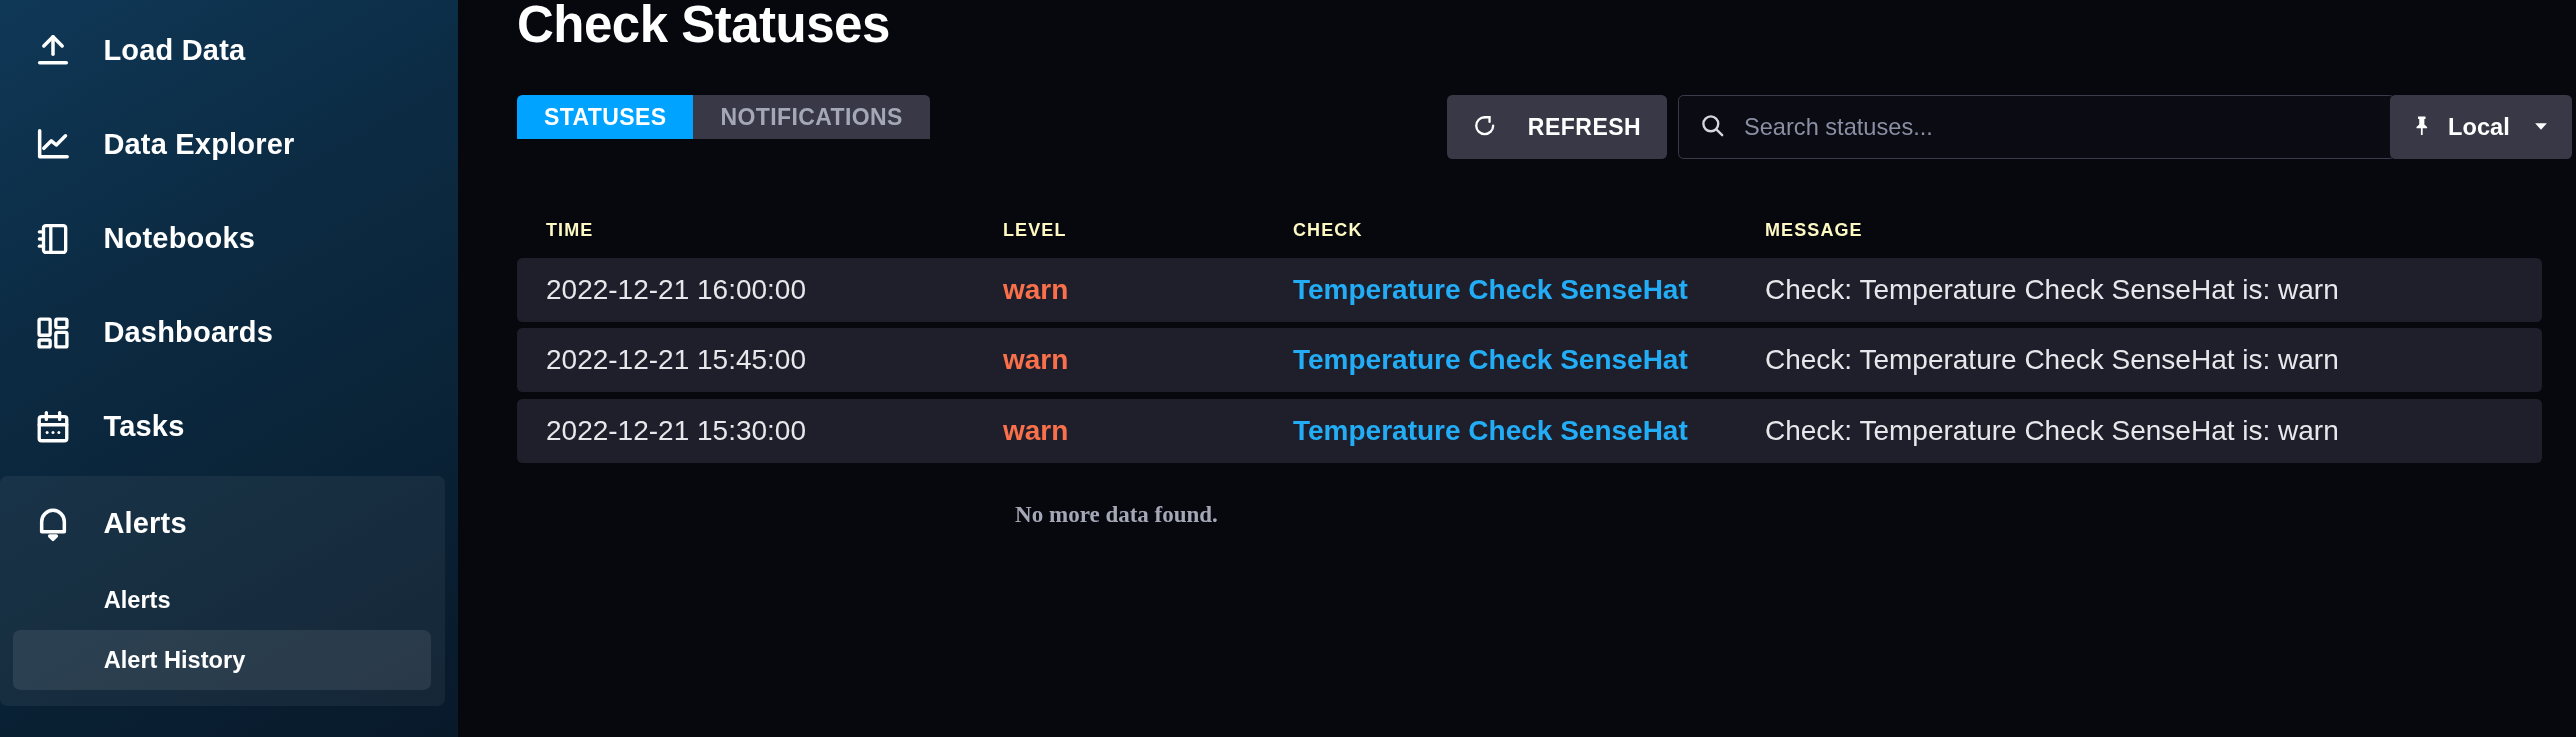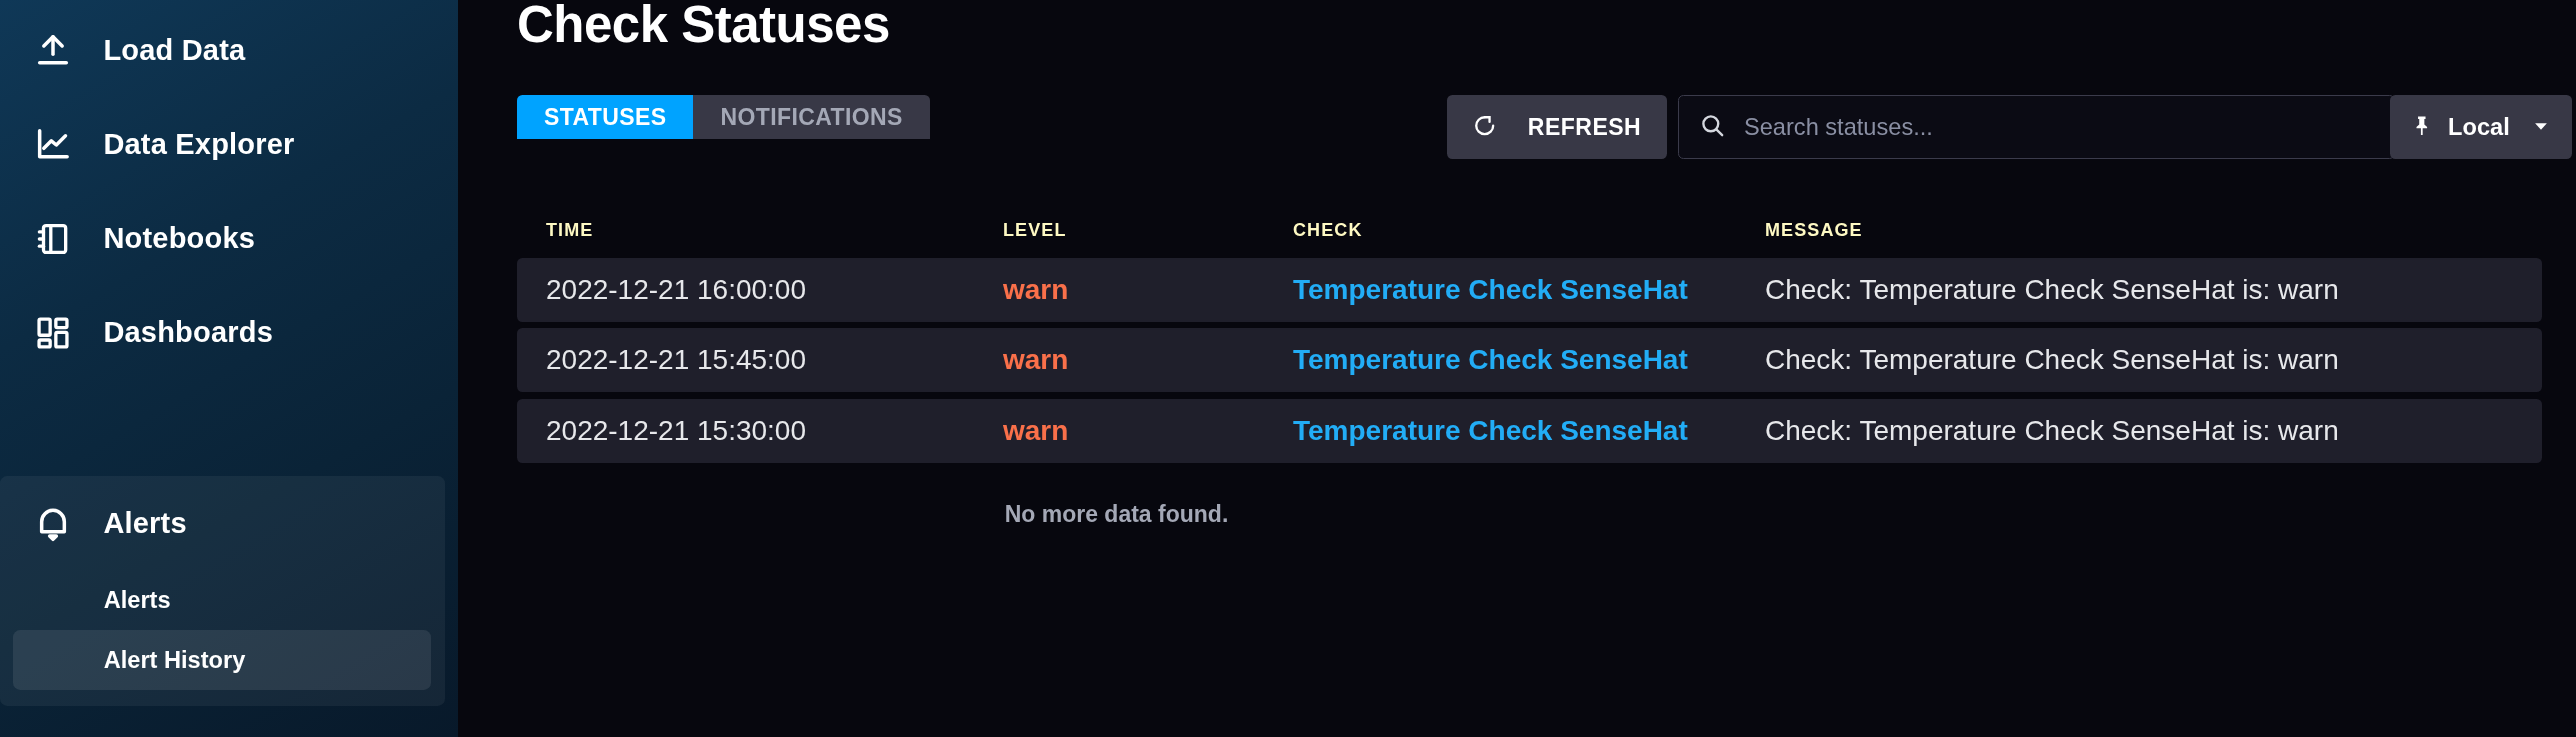--- a/index.html
+++ b/index.html
@@ -193,21 +193,21 @@
 
   .no-more {
     position: absolute;
     left: 59px; right: 34px;
     top: 501px;
     text-align: center;
     font-size: 23px;
     font-weight: bold;
     color: #a4a8b6;
   }
-  .no-more span { position: relative; left: -413px; }
+  .no-more span { position: relative; left: -413px; font-family: Liberation Serif, serif; }
 </style>
 </head>
 <body>
 
 <div class="app">
 
   <nav class="sidebar">
 
     <div class="nav-item">
       <span class="nav-icon">
@@ -248,20 +248,34 @@
         <svg width="38" height="38" viewBox="0 0 24 24" fill="none" stroke="#ffffff" stroke-width="2.1" stroke-linejoin="round">
           <rect x="3.2" y="3.2" width="7" height="10.2" rx="0.8"></rect>
           <rect x="13.8" y="3.2" width="7" height="5.4" rx="0.8"></rect>
           <rect x="3.2" y="16.4" width="7" height="4.4" rx="0.8"></rect>
           <rect x="13.8" y="11.6" width="7" height="9.2" rx="0.8"></rect>
         </svg>
       </span>
       <span class="nav-label">Dashboards</span>
     </div>
 
+    <div class="nav-item">
+      <span class="nav-icon">
+        <svg width="38" height="38" viewBox="0 0 24 24" fill="none" stroke="#ffffff" stroke-width="2.1" stroke-linecap="round" stroke-linejoin="round">
+          <rect x="3.3" y="5.4" width="17.4" height="15.3" rx="1.5"></rect>
+          <path d="M3.3 10.6 L20.7 10.6"></path>
+          <path d="M7.8 2.9 L7.8 7.2"></path>
+            <path d="M16.2 2.9 L16.2 7.2"></path>
+          <circle cx="8.3" cy="15.4" r="0.95" fill="#ffffff" stroke="none"></circle>
+          <circle cx="12" cy="15.4" r="0.95" fill="#ffffff" stroke="none"></circle>
+          <circle cx="15.7" cy="15.4" r="0.95" fill="#ffffff" stroke="none"></circle>
+        </svg>
+      </span>
+      <span class="nav-label">Tasks</span>
+    </div>
 
     <div class="nav-section">
       <div class="nav-item">
         <span class="nav-icon">
           <svg width="40" height="40" viewBox="0 0 24 24" fill="none" stroke="#ffffff" stroke-width="2.1" stroke-linecap="round" stroke-linejoin="round">
             <path d="M5.2 17.3 L18.8 17.3 L18.8 11.2 A6.8 6.8 0 0 0 5.2 11.2 Z"></path>
             <path d="M10 19.8 L14 19.8 L12 21.8 Z" fill="#ffffff"></path>
           </svg>
         </span>
         <span class="nav-label">Alerts</span>

